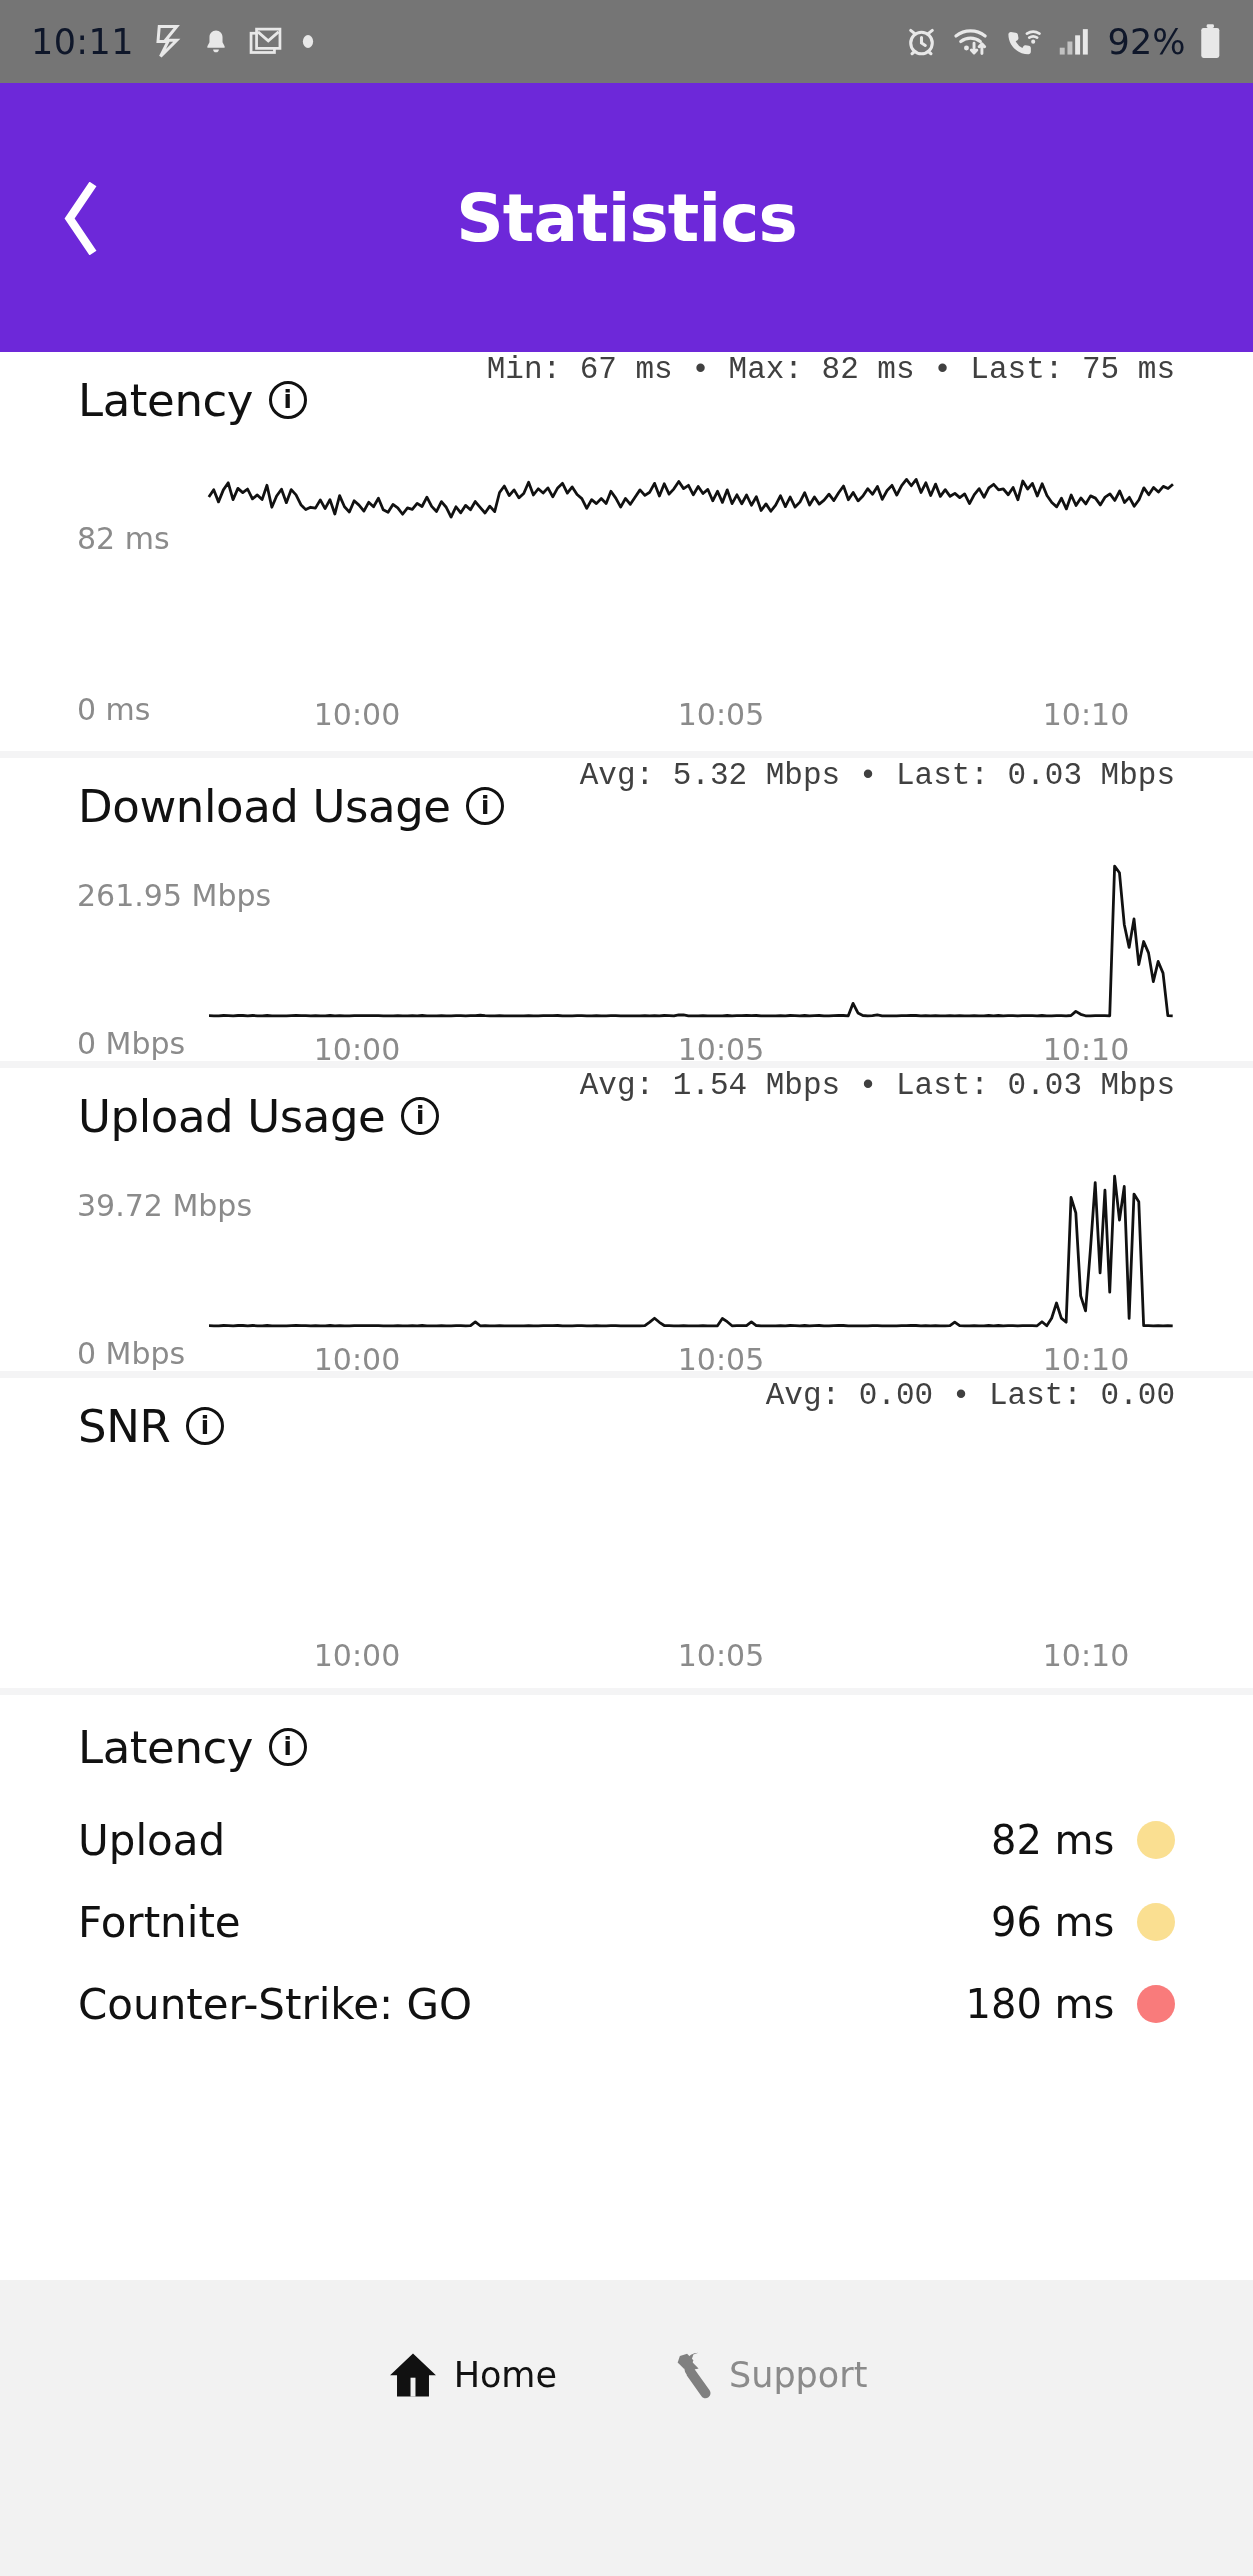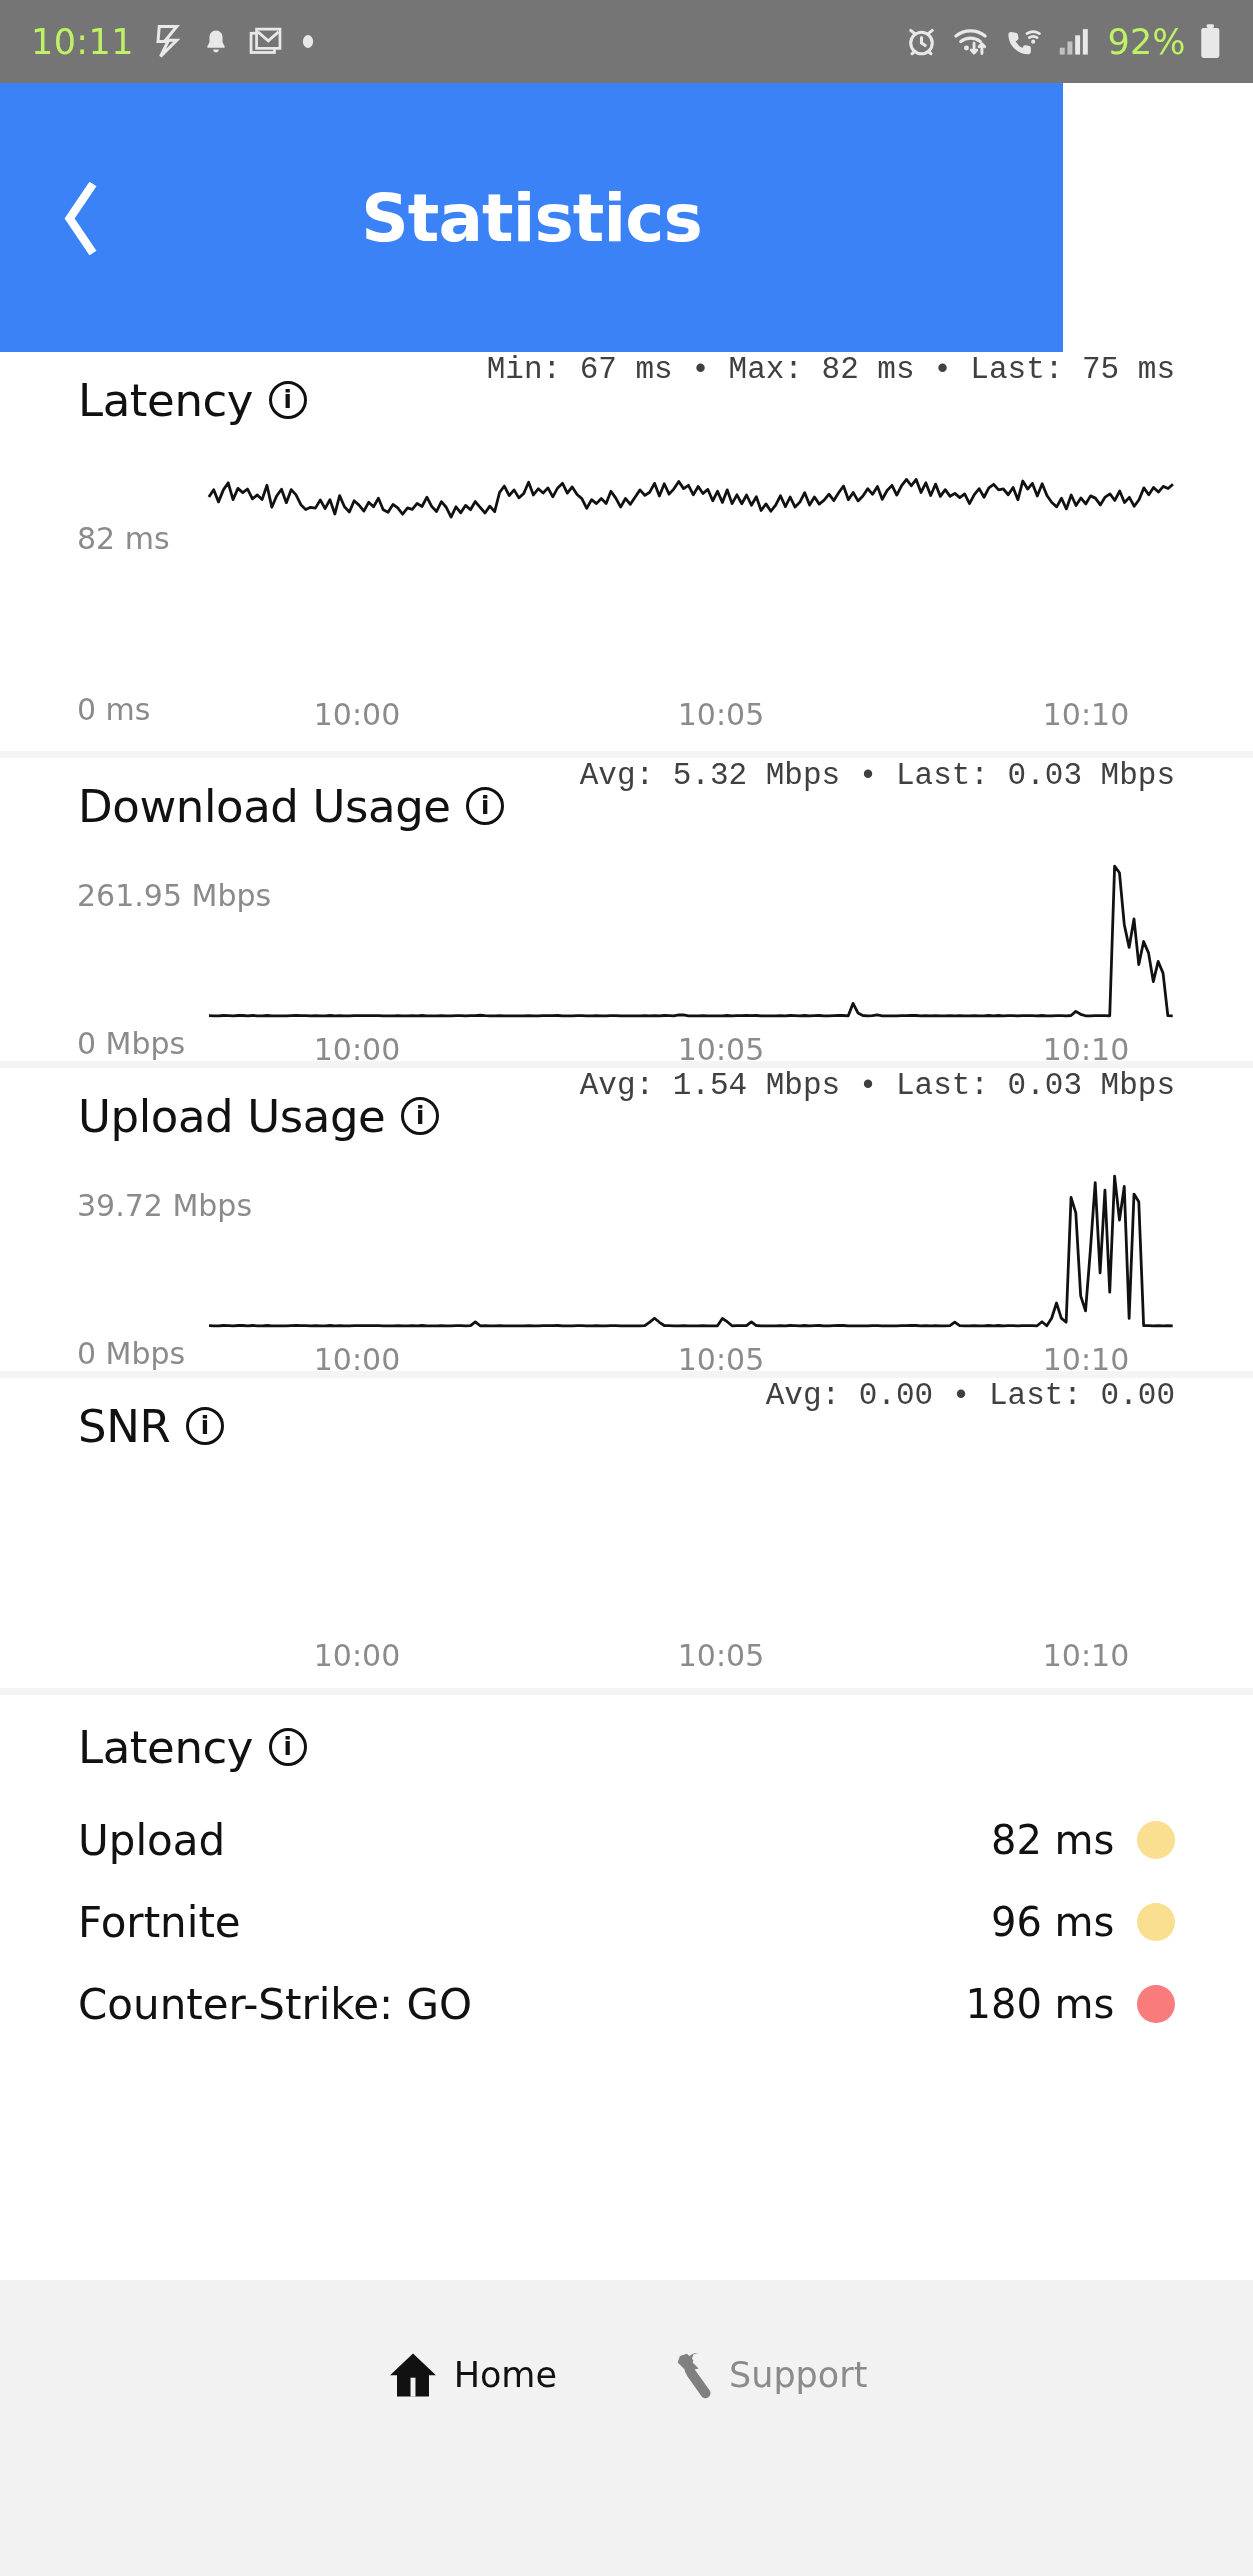--- a/index.html
+++ b/index.html
@@ -8,34 +8,34 @@
     width:1253px; height:2576px;
     background:#ffffff;
     font-family:"DejaVu Sans", sans-serif;
     overflow:hidden;
   }
   .screen { position:relative; width:1253px; height:2576px; background:#fff; }
 
   
   .statusbar{
     position:absolute; top:0; left:0; width:1253px; height:83px;
-    background:#757575; color:#bef264;
+    background:#757575; color:#0f172a;
     display:flex; align-items:center; justify-content:space-between;
     padding:0 31px;
   }
   .sb-left{ display:flex; align-items:center; gap:19px; }
   .sb-right{ display:flex; align-items:center; gap:14px; }
   .sb-clock{ font-size:35px; letter-spacing:0.4px; font-family:"DejaVu Sans", sans-serif; }
   .sb-pct{ font-size:35px; margin-left:3.5px; }
   .sb-ico{ display:block; }
 
   
   .header{
-    position:absolute; top:83px; left:0; width:1063px; height:270px;
-    background:#3b82f6; color:#fff;padding-left:8px;
+    position:absolute; top:83px; left:0; width:1253px; height:270px;
+    background:#6d28d9; color:#fff;padding-left:8px;
   }
   .back-btn{
     position:absolute; left:42px; top:50%; transform:translateY(-50%);
     width:78px; height:78px; display:flex; align-items:center; justify-content:center;
     cursor:pointer;
   }
   .title{
     position:absolute; left:0; top:50%; transform:translateY(-50%);
     width:100%; text-align:center;
     font-size:66px; font-weight:bold; letter-spacing:-0.9px;

